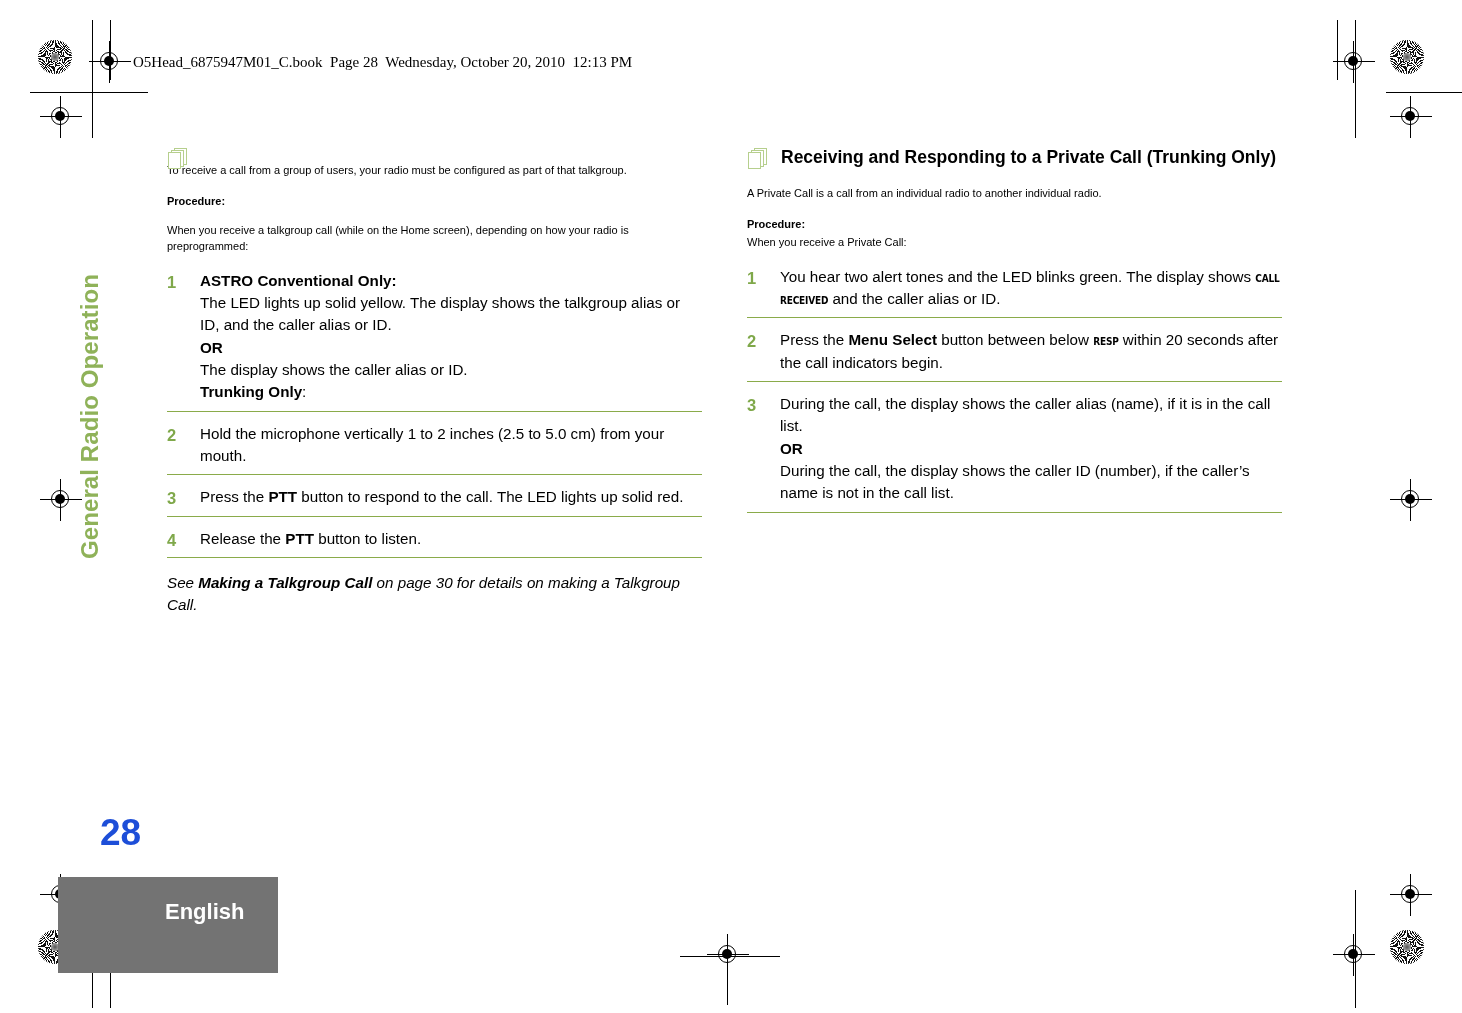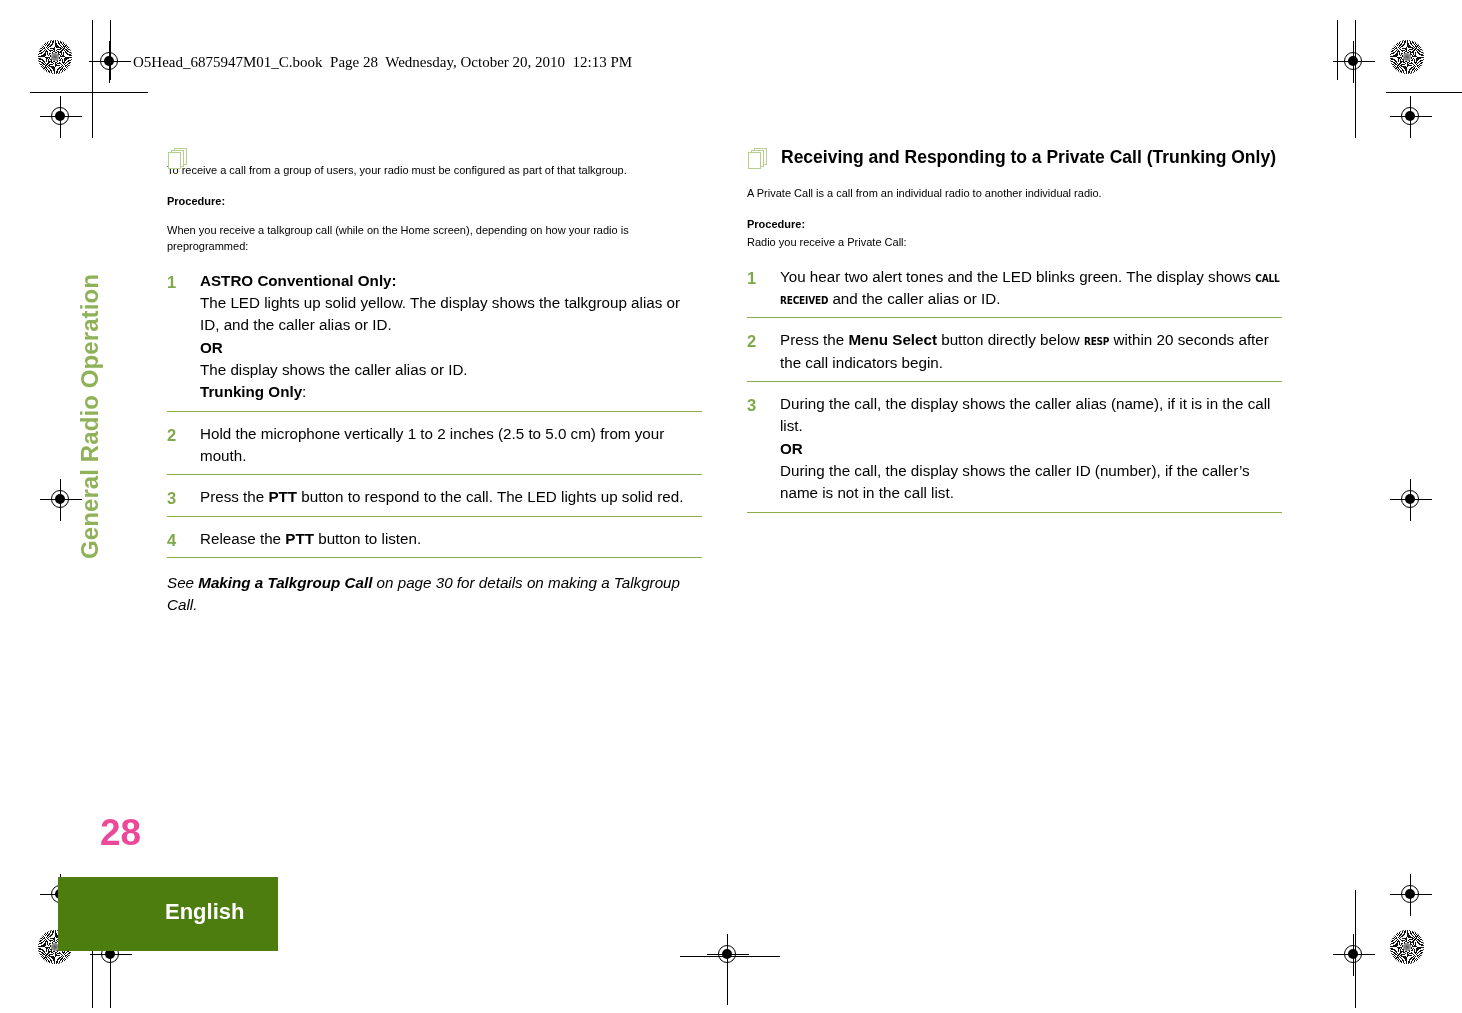--- a/index.html
+++ b/index.html
@@ -93,30 +93,30 @@
     letter-spacing: 0.1px;
     white-space: nowrap;
   }
 
   .page-number {
     position: absolute;
     left: 100px;
     top: 812px;
     font-size: 37px;
     font-weight: bold;
-    color: #ec4899;
+    color: #1d4ed8;
   }
 
   .language-tab {
     position: absolute;
     left: 58px;
     top: 877px;
     width: 220px;
-    height: 74px;
-    background: #4d7c0f;
+    height: 96px;
+    background: #737373;
   }
   .language-tab .lang-label {
     position: absolute;
     left: 107px;
     top: 22px;
     font-size: 22px;
     font-weight: bold;
     color: #ffffff;
   }
 
@@ -371,28 +371,28 @@
         <i class="p3"></i>
     </span>
     <span>Receiving and Responding to a Private Call</span>
     <span>(Trunking Only)</span>
   </h2>
 
   <p class="body">A Private Call is a call from an individual radio to another individual radio.</p>
 
 
   <p class="body tight"><b>Procedure:</b></p>
-  <p class="body" style="margin-top:0;">Radio you receive a Private Call:</p>
+  <p class="body" style="margin-top:0;">When you receive a Private Call:</p>
 
   <ol class="steps">
     <li>
       <span>You hear two alert tones and the LED blinks green. The display shows </span><span class="lcd">CALL RECEIVED</span><span> and the caller alias or ID.</span>
     </li>
     <li>
-      <span>Press the </span><b>Menu Select</b><span> button directly below </span><span class="lcd">RESP</span><span> within 20 seconds after the call indicators begin.</span>
+      <span>Press the </span><b>Menu Select</b><span> button between below </span><span class="lcd">RESP</span><span> within 20 seconds after the call indicators begin.</span>
     </li>
     <li>
       <span class="sub">During the call, the display shows the caller alias (name), if it is in the call list.</span>
       <span class="sub lbl-bold">OR</span>
       <span class="sub">During the call, the display shows the caller ID (number), if the caller’s name is not in the call list.</span>
     </li>
   </ol>
 </div>
 
 </body></html>

